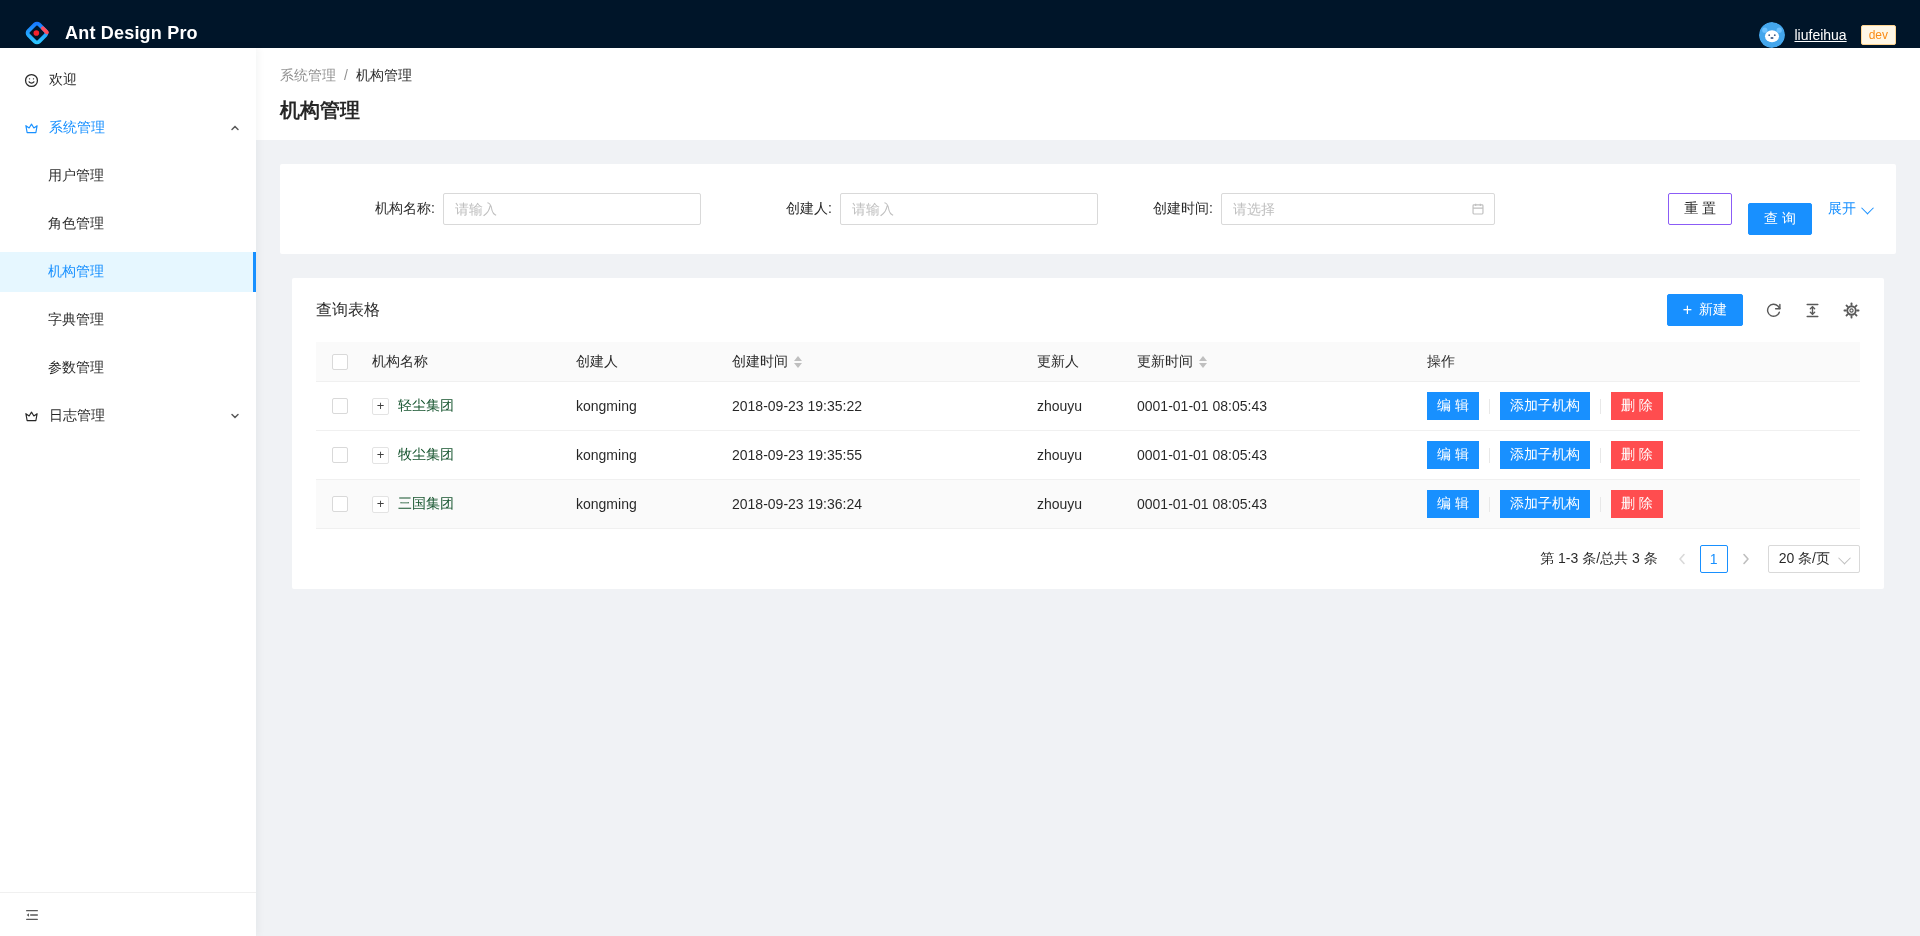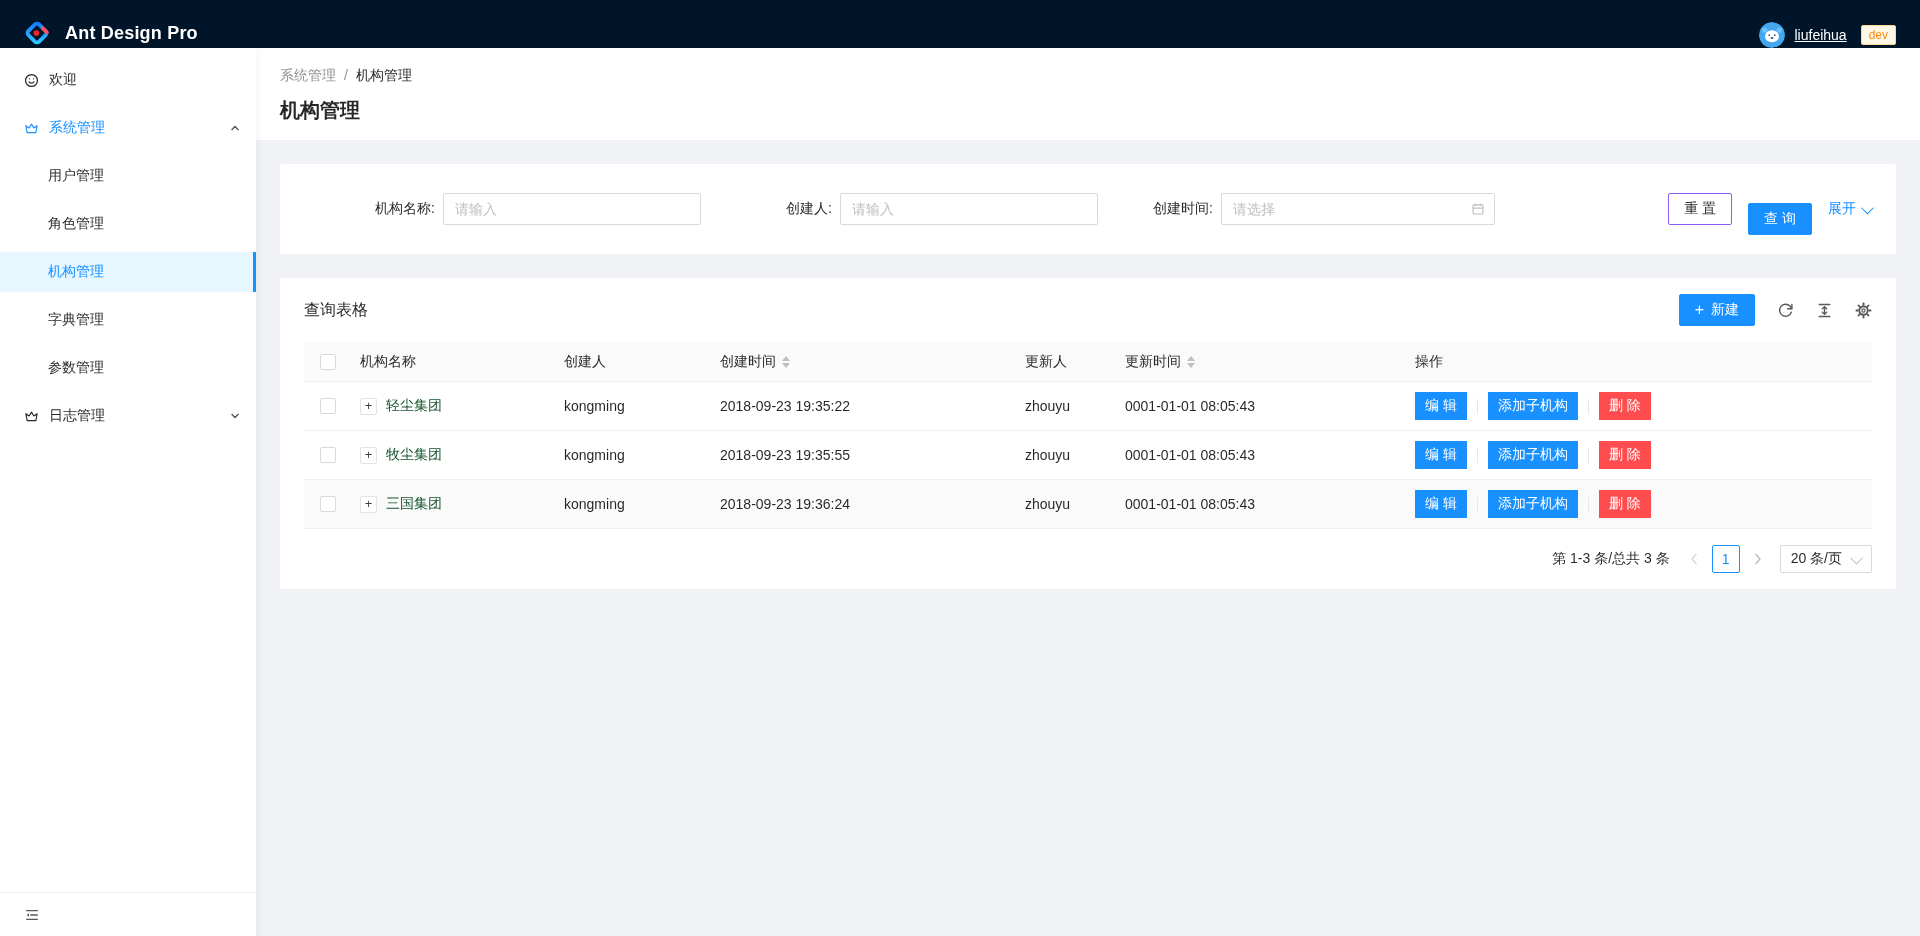--- a/index.html
+++ b/index.html
@@ -82,21 +82,21 @@
     display:inline-flex; align-items:center; justify-content:center;
     font-family:inherit; white-space:nowrap;
   }
   .btn-primary { background:#1890ff; border-color:#1890ff; color:#fff; }
   .search-btn { margin-left:16px;margin-top:20px; }
   .expand-link { color:#1890ff; margin-left:16px; display:inline-flex; align-items:center; cursor:pointer; }
   .chev { width:9px; height:9px; border-right:1.5px solid currentColor; border-bottom:1.5px solid currentColor; display:inline-block; }
   .chev-down { transform:rotate(45deg) translate(-1px,-1px); margin-left:7px; }
 
   
-  .table-card { margin:24px 24px 0; padding:16px 24px; }
+  .table-card { margin:24px 36px 0; padding:16px 24px; }
   .card-head { display:flex; align-items:center; height:32px; }
   .card-title { font-size:16px; font-weight:500; color:rgba(0,0,0,.85); }
   .toolbar { margin-left:auto; display:flex; align-items:center; }
   .new-btn { font-weight:400; }
   .new-btn .plus-glyph { font-size:16px; margin-right:7px; line-height:1; font-weight:400; }
   .tool-icon { margin-left:22px; display:inline-flex; cursor:pointer; }
 
   .table { margin-top:16px; }
   .t-row { display:flex; align-items:center; border-bottom:1px solid #f0f0f0; }
   .t-head { background:#fafafa; height:40px; font-weight:500; }

